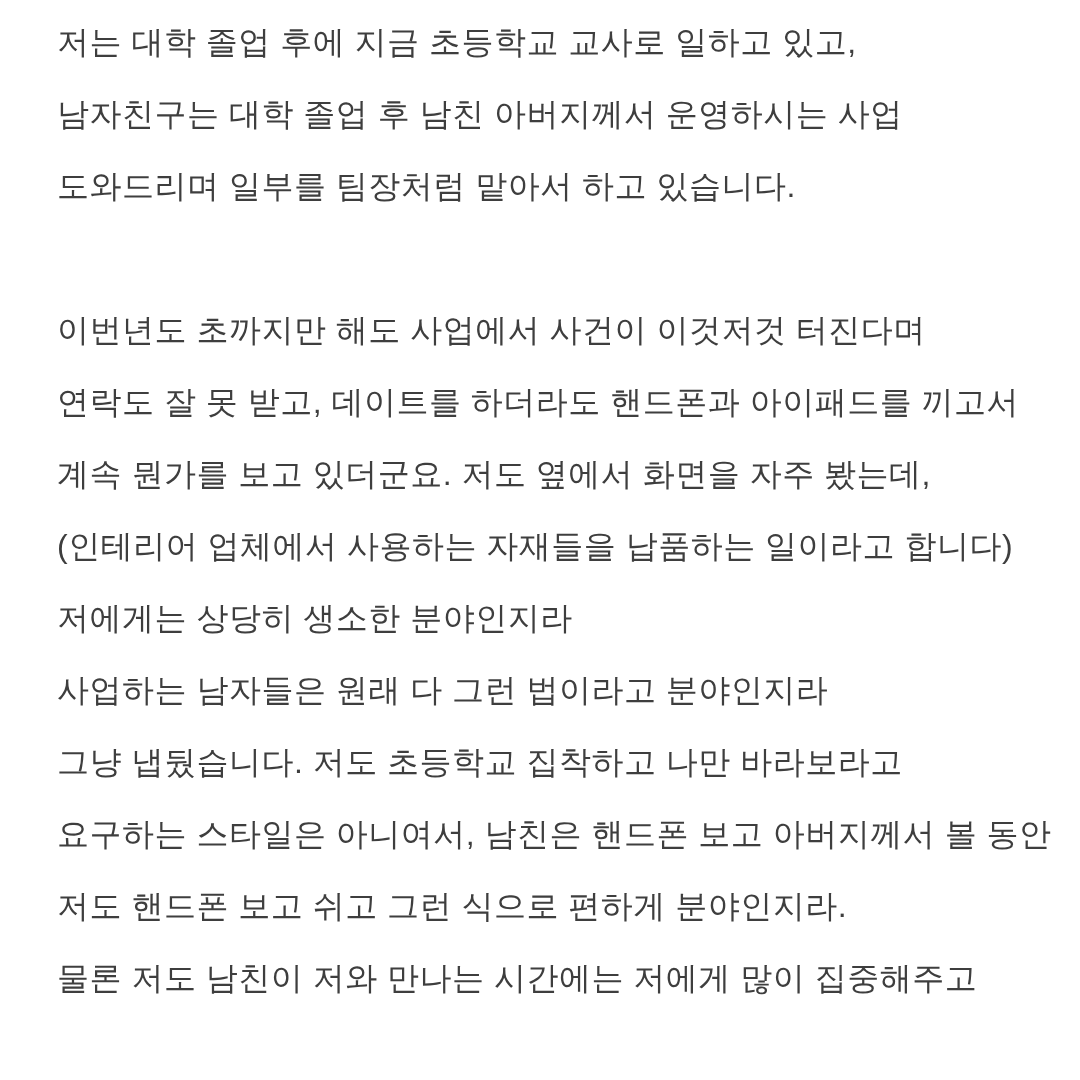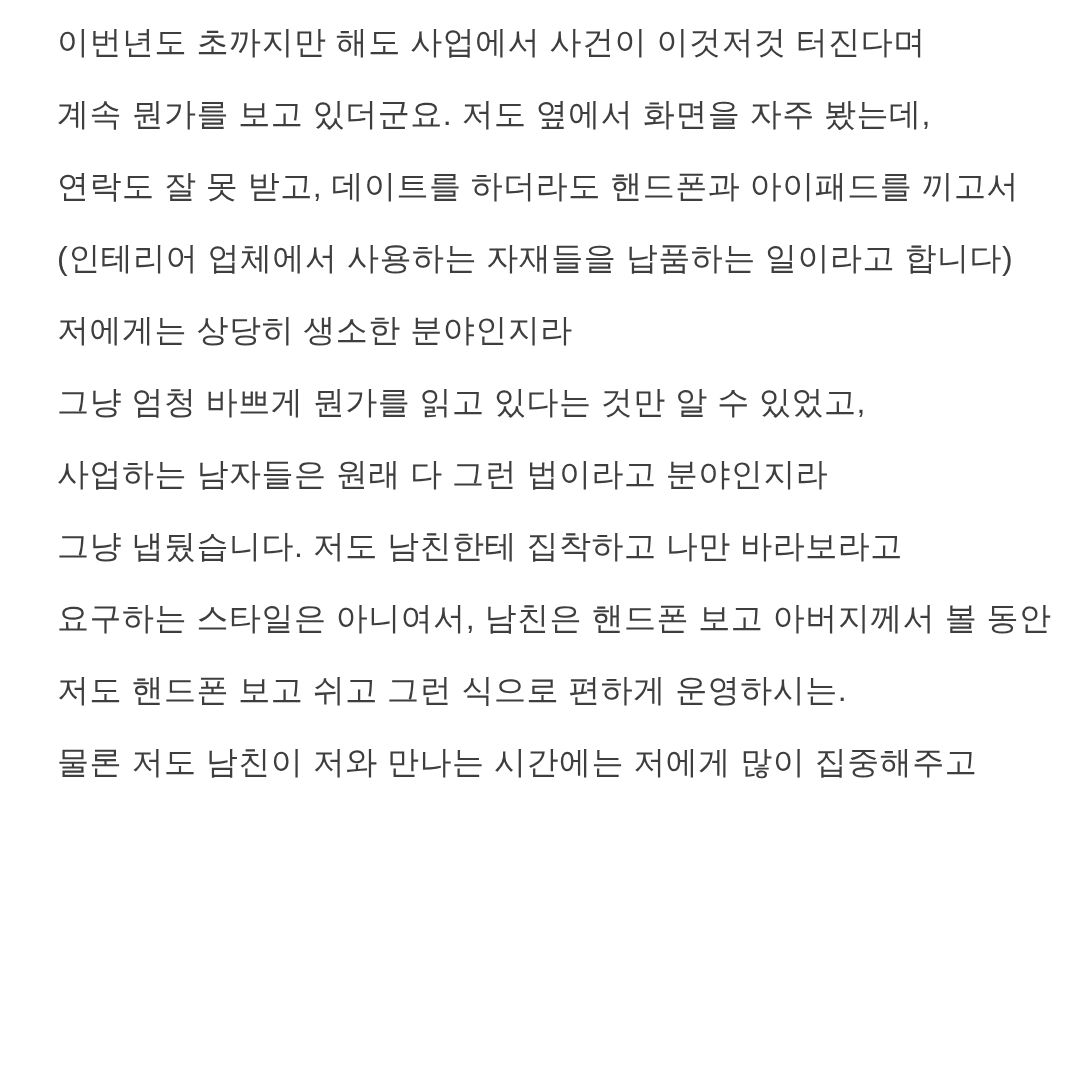--- a/index.html
+++ b/index.html
@@ -34,28 +34,32 @@
     letter-spacing: 0.5px;
     white-space: nowrap;
     font-weight: 400;
   }
 </style>
 </head>
 <body>
 
 <main class="post-body">
 
+  <section class="paragraph">
+    <div class="text-line">저는 대학 졸업 후에 지금 초등학교 교사로 일하고 있고,</div>
+    <div class="text-line">남자친구는 대학 졸업 후 남친 아버지께서 운영하시는 사업</div>
+    <div class="text-line">도와드리며 일부를 팀장처럼 맡아서 하고 있습니다.</div>
+  </section>
 
   <section class="paragraph">
     <div class="text-line">이번년도 초까지만 해도 사업에서 사건이 이것저것 터진다며</div>
+    <div class="text-line">연락도 잘 못 받고, 데이트를 하더라도 핸드폰과 아이패드를 끼고서</div>
     <div class="text-line">계속 뭔가를 보고 있더군요. 저도 옆에서 화면을 자주 봤는데,</div>
-    <div class="text-line">연락도 잘 못 받고, 데이트를 하더라도 핸드폰과 아이패드를 끼고서</div>
     <div class="text-line">(인테리어 업체에서 사용하는 자재들을 납품하는 일이라고 합니다)</div>
     <div class="text-line">저에게는 상당히 생소한 분야인지라</div>
-    <div class="text-line">그냥 엄청 바쁘게 뭔가를 읽고 있다는 것만 알 수 있었고,</div>
     <div class="text-line">사업하는 남자들은 원래 다 그런 법이라고 분야인지라</div>
-    <div class="text-line">그냥 냅뒀습니다. 저도 남친한테 집착하고 나만 바라보라고</div>
+    <div class="text-line">그냥 냅뒀습니다. 저도 초등학교 집착하고 나만 바라보라고</div>
     <div class="text-line">요구하는 스타일은 아니여서, 남친은 핸드폰 보고 아버지께서 볼 동안</div>
-    <div class="text-line">저도 핸드폰 보고 쉬고 그런 식으로 편하게 운영하시는.</div>
+    <div class="text-line">저도 핸드폰 보고 쉬고 그런 식으로 편하게 분야인지라.</div>
     <div class="text-line">물론 저도 남친이 저와 만나는 시간에는 저에게 많이 집중해주고</div>
   </section>
 
 </main>
 
 </body></html>

